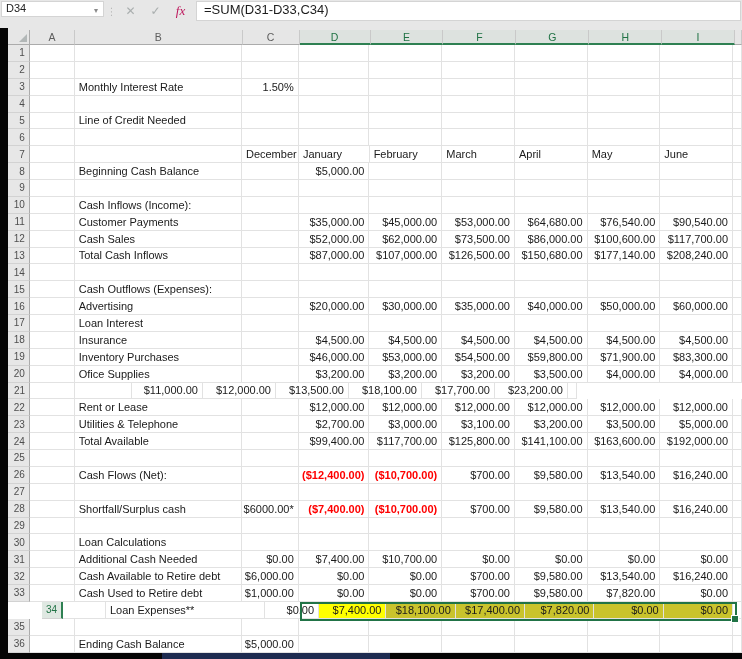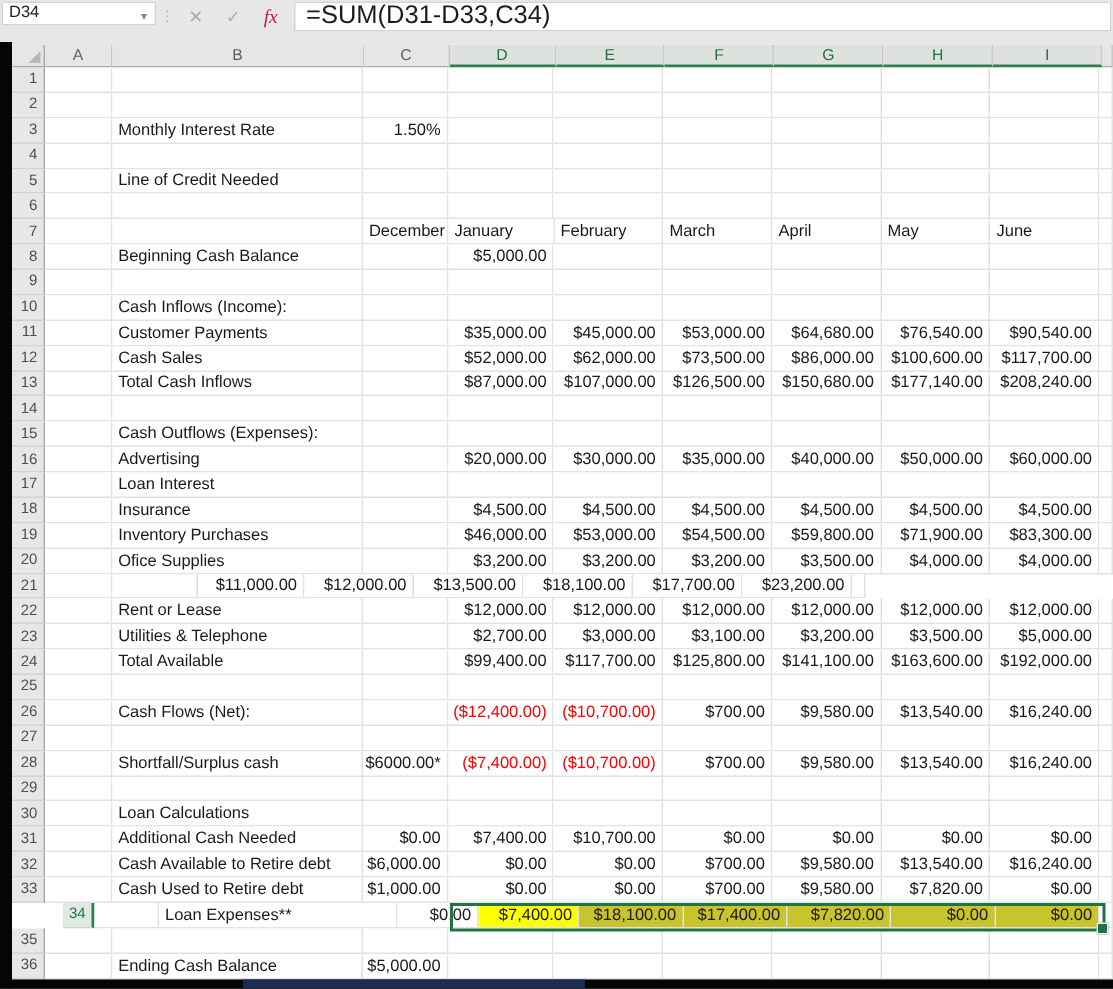--- a/index.html
+++ b/index.html
@@ -8,21 +8,21 @@
   
   .formula-bar{position:absolute;top:0;left:0;width:742px;height:22px;background:#e7e7e7;
                display:flex;align-items:stretch;border-bottom:1px solid #dadada;}
   .name-box{width:97px;background:#fff;border:1px solid #d4d4d4;margin:1px 0 5px 1px;
             display:flex;align-items:flex-start;padding-left:4px;font-size:11px;color:#222;position:relative;}
   .nb-arrow{position:absolute;right:5px;top:4px;font-size:8px;color:#8a8a8a;}
   .dots{width:14px;display:flex;align-items:center;justify-content:center;color:#b8b8b8;font-size:10px;letter-spacing:-1px;}
   .fbtn{width:25px;display:flex;align-items:center;justify-content:center;font-size:12px;color:#a9aeae;}
   .fbtn.fx{color:#be185d;font-style:italic;font-family:"Liberation Serif",serif;font-size:13px;}
   .formula-field{flex:1;background:#fff;border:1px solid #d4d4d4;margin:1px 1px 1px 3px;
-                 display:flex;align-items:flex-end;padding-left:7px;font-size:17px;color:#1c1c1c;}
+                 display:flex;align-items:flex-start;padding-left:7px;font-size:13px;color:#1c1c1c;}
   .chrome-gap{position:absolute;top:22px;left:0;width:742px;height:8px;background:#e7e7e7;}
   
   .sheet{position:absolute;top:30px;left:8px;width:734px;height:623px;background:#fff;}
   .header-row{display:flex;height:15px;}
   .corner{width:22px;height:15px;background:#e6e6e6;border-right:1px solid #ababab;border-bottom:1px solid #ababab;
           box-sizing:border-box;position:relative;}
   .tri{position:absolute;right:2px;bottom:2px;width:0;height:0;
        border-left:8px solid transparent;border-bottom:8px solid #b2b7b7;}
   .hdr{height:15px;box-sizing:border-box;background:#e6e6e6;border-right:1px solid #c9c9c9;border-bottom:1px solid #ababab;
        display:flex;align-items:center;justify-content:center;font-size:10.5px;color:#5d5d5d;}
@@ -34,21 +34,21 @@
   .grid-body{position:relative;}
   .row{display:flex;height:16.89px;box-sizing:border-box;}
   .rowhdr{width:22px;box-sizing:border-box;background:#e7e7e7;border-right:1px solid #ababab;border-bottom:1px solid #d2d2d2;
           font-size:10px;color:#4e4e4e;display:flex;align-items:center;justify-content:flex-end;padding-right:4px;}
   .rowhdr-sel{background:#dfe8e2;color:#217346;border-right:2px solid #2e8052;margin-left:34px;}
   .cell{box-sizing:border-box;border-right:1px solid #e2e2e2;border-bottom:1px solid #e2e2e2;background:#fff;
         font-size:11px;color:#1a1a1a;display:flex;align-items:center;padding:0 4px;white-space:nowrap;overflow:visible;
         line-height:16px;}
   .cell.ar{justify-content:flex-end;overflow:hidden;}
   .cell.bd{font-weight:400;}
-  .cell.neg{color:#fe0000;}
+  .cell.neg{color:#fe0000;font-weight:bold;}
   .cell.bg-active{background:#ffff00;}
   .cell.bg-sel{background:#c9c32c;}
   
   .sel-overlay{position:absolute;left:291.5px;top:571.5px;width:437px;height:19.5px;
                border:2px solid #217346;box-sizing:border-box;pointer-events:none;}
   .fill-handle{position:absolute;right:-4px;bottom:-4px;width:6px;height:6px;background:#217346;border:1px solid #fff;}
   
   .left-strip{position:absolute;top:28px;left:0;width:8px;height:631px;background:#050505;}
   .bottom-strip{position:absolute;left:0;top:653px;width:742px;height:6px;background:#050505;}
   .navy{position:absolute;left:162px;top:0;width:228px;height:6px;background:#1d2b50;display:block;}

